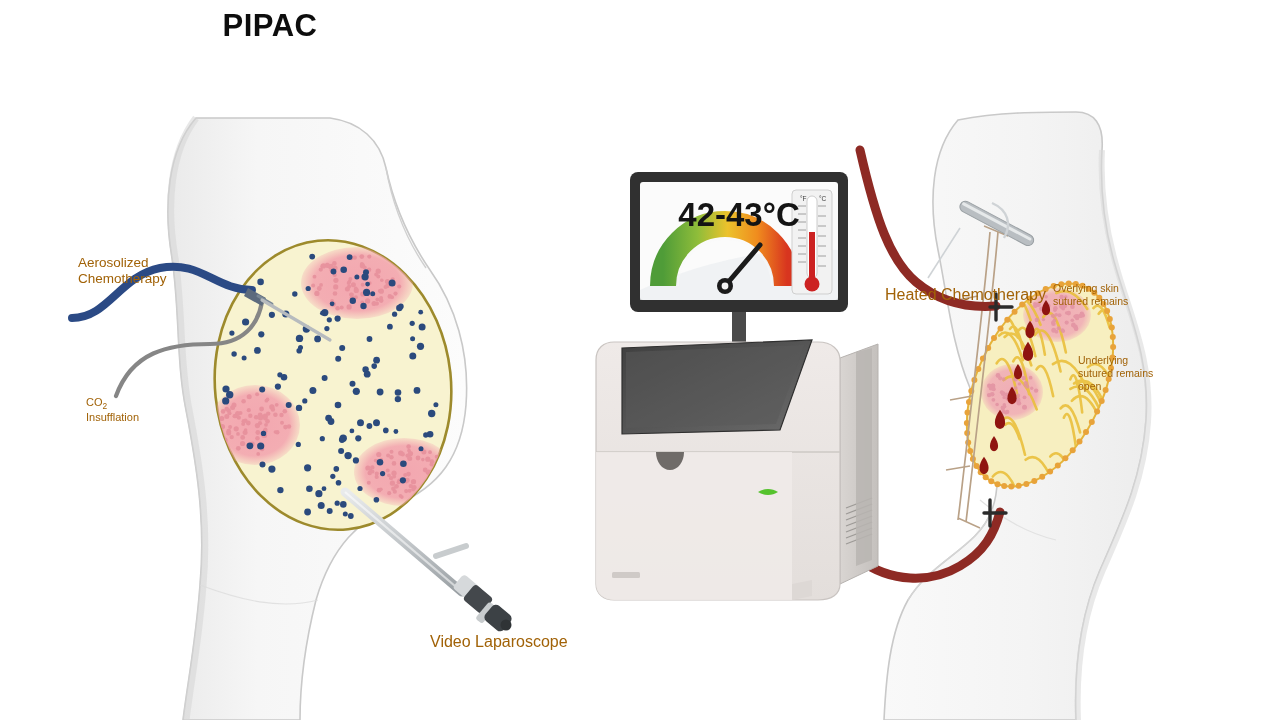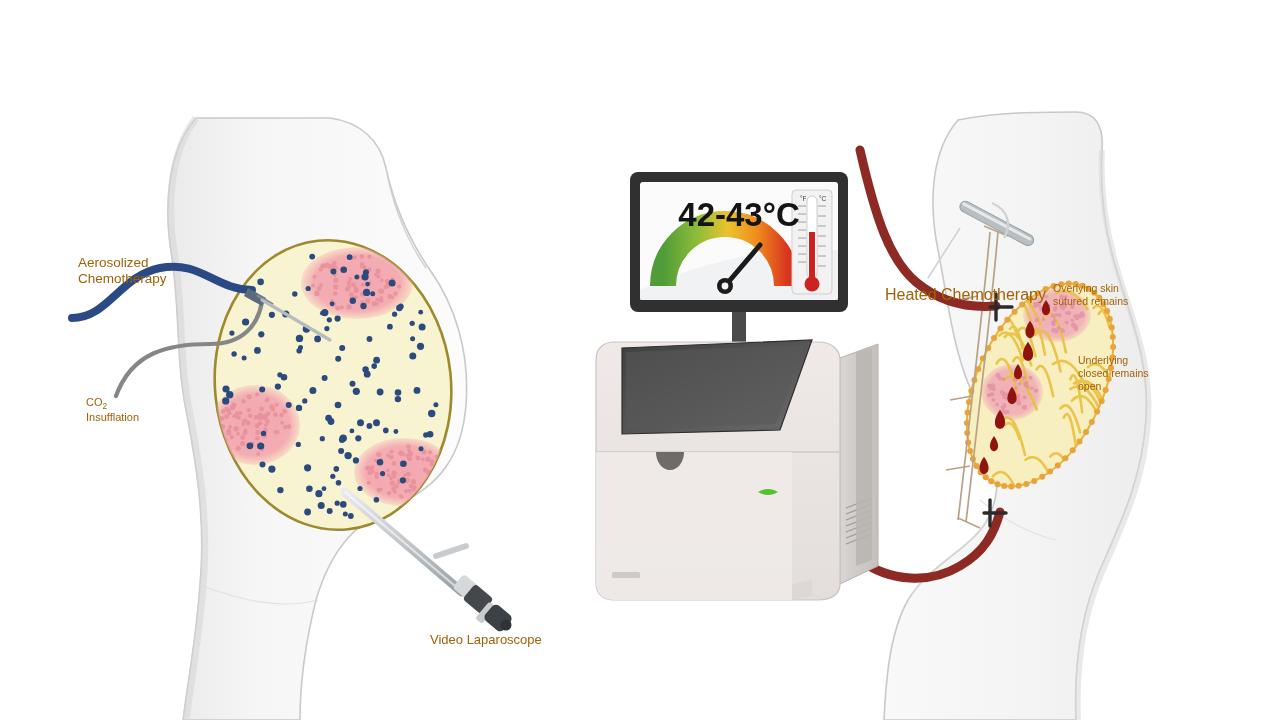--- a/index.html
+++ b/index.html
@@ -23,32 +23,33 @@
   #pipac-title{left:150px;top:8px;width:240px;}
   #hipec-title{left:810px;top:8px;width:240px;}
   .lbl{
     position:absolute;
     color:#a16207;
     line-height:1.22;
     white-space:pre-line;
   }
   #lbl-aerosolized{left:78px;top:255px;font-size:13.5px;}
   #lbl-co2{left:86px;top:396px;font-size:11px;}
-  #lbl-laparoscope{left:430px;top:632px;font-size:13px;}
+  #lbl-laparoscope{left:430px;top:632px;font-size:16px;}
   #lbl-heated{left:849px;top:285px;font-size:16px;padding-left:36px;}
   #lbl-overlying{left:1053px;top:282px;font-size:10.5px;}
   #lbl-underlying{left:1078px;top:354px;font-size:10.5px;}
   .sub{font-size:0.76em;vertical-align:sub;}
   svg{display:block;}
 </style>
 </head>
 <body>
 
 <div id="stage">
 
+  <div class="panel-title" id="pipac-title">PIPAC</div>
 
   <svg id="pipac-svg" width="640" height="720" viewBox="0 0 640 720" style="position:absolute;left:0;top:0">
     <defs>
       <radialGradient id="tumorGrad" cx="50%" cy="50%" r="55%">
         <stop offset="0%" stop-color="#f3a7b0" stop-opacity="1"></stop>
         <stop offset="70%" stop-color="#f3a7b0" stop-opacity="0.92"></stop>
         <stop offset="100%" stop-color="#f3a7b0" stop-opacity="0"></stop>
       </radialGradient>
       <linearGradient id="bodyShadeP" x1="0" y1="0" x2="1" y2="0">
         <stop offset="0%" stop-color="#eaeaea"></stop>
@@ -847,16 +848,16 @@
       <path d="M232 584 L 252 580 L 252 596 L 232 600 Z" fill="#ddd8d5"></path>
 
       <rect x="52" y="572" width="28" height="6" rx="1.5" fill="#cfcac7"></rect>
     </g>
   </svg>
 
   <div class="lbl" id="lbl-heated">Heated Chemotherapy</div>
   <div class="lbl" id="lbl-overlying">Overlying skin
 sutured remains</div>
   <div class="lbl" id="lbl-underlying">Underlying
-closed remains
+sutured remains
 open</div>
 
 </div>
 
 </body></html>

